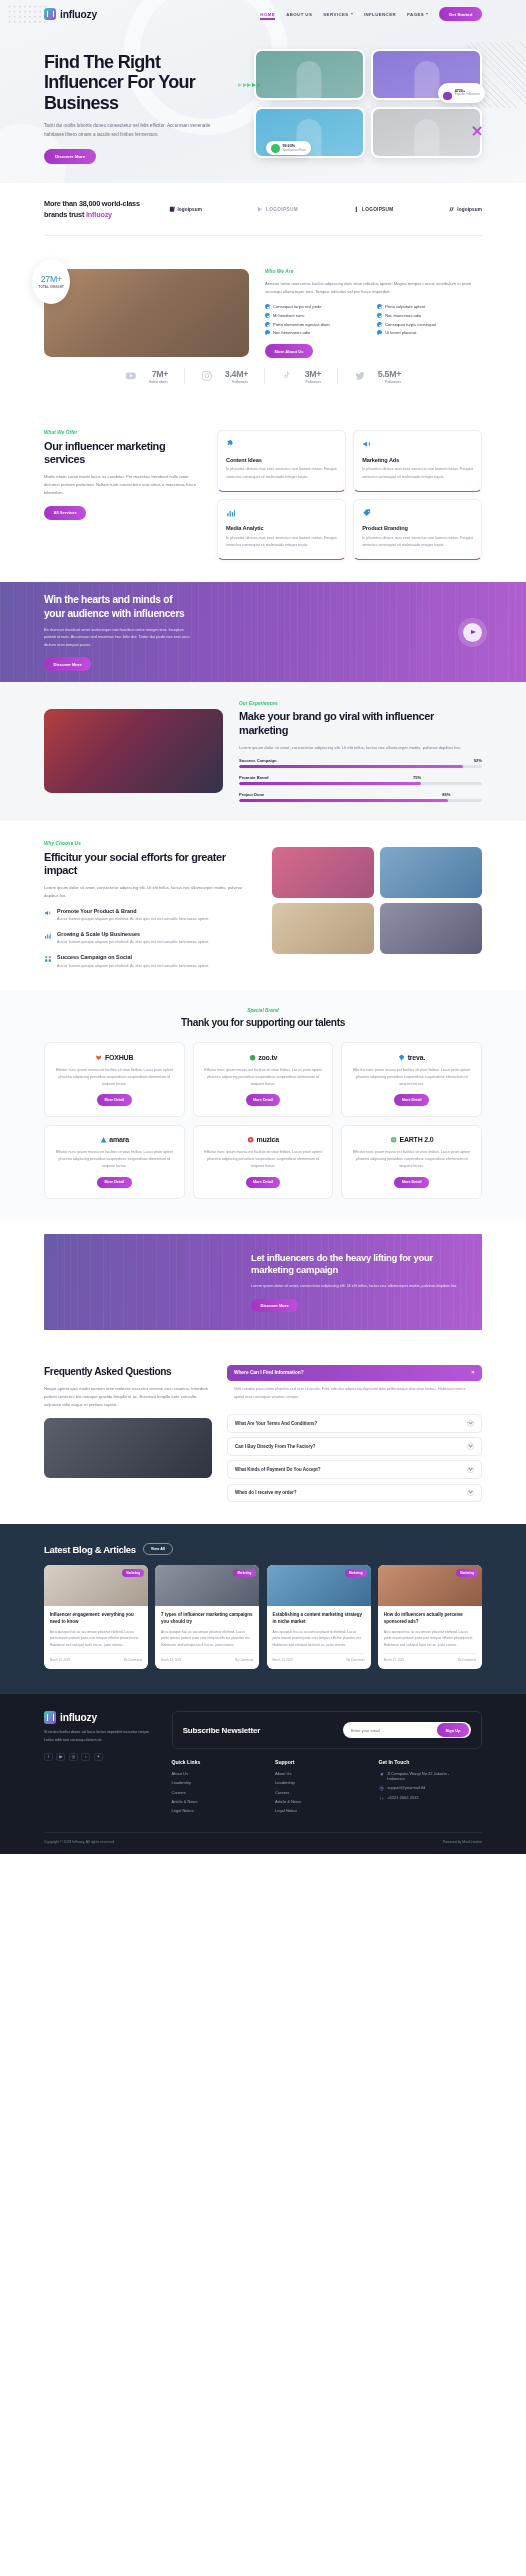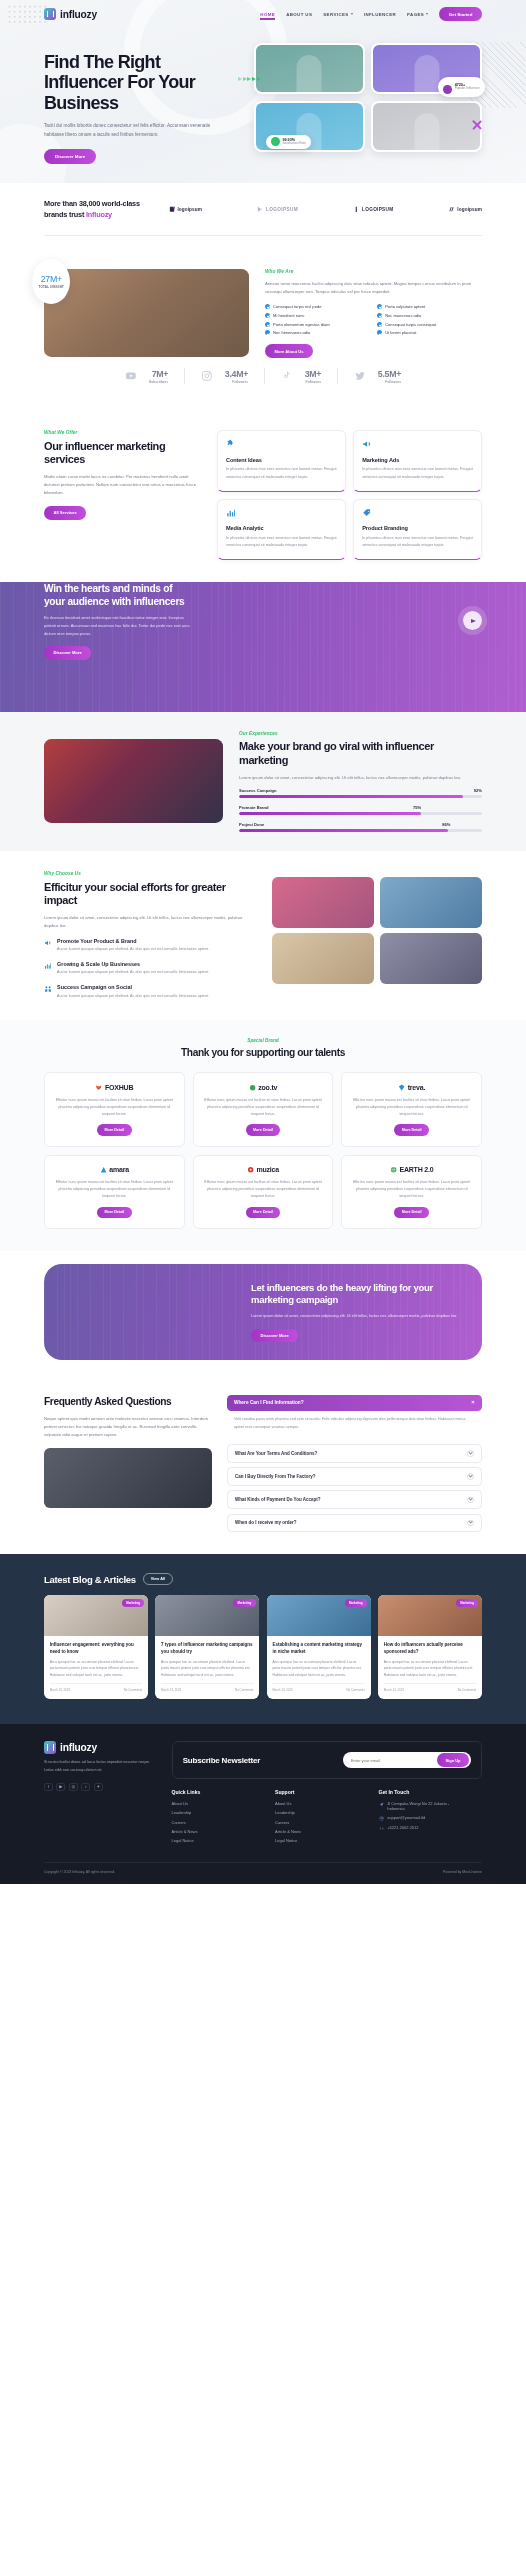--- a/index.html
+++ b/index.html
@@ -21,21 +21,21 @@
   .logo-mark{width:12.4px;height:12.4px;border-radius:2.9px;background:linear-gradient(135deg,#3ec7c2,#9b4ec9);position:relative;flex:none;}
   .logo-mark:after{content:"";position:absolute;inset:2.9px 2.9px;border-left:1.5px solid #fff;border-right:1.5px solid #fff;}
   .brand-name{font-size:10.2px;font-weight:700;letter-spacing:-0.2px;color:#17192a;}
   nav{display:flex;align-items:center;gap:11px;}
   .nav-link{font-size:4.4px;font-weight:700;letter-spacing:0.4px;text-transform:uppercase;color:#4a4d60;display:flex;align-items:center;gap:2.2px;}
   .nav-link.active{color:#a23bbf;position:relative;}
   .nav-link.active:after{content:"";position:absolute;left:0;right:0;bottom:-2.9px;height:1.1px;background:#a23bbf;}
   .caret{width:0;height:0;border-left:1.8px solid transparent;border-right:1.8px solid transparent;border-top:2.2px solid #6a6d80;}
   .cta-btn{background:linear-gradient(90deg,#a435c4,#c04ddb);color:#fff;font-size:4.4px;font-weight:700;padding:4.4px 9.5px;border-radius:14.6px;border:none;cursor:pointer;}
 
-  .hero-body{display:flex;gap:14px;padding-top:14.6px;position:relative;z-index:4;}
+  .hero-body{display:flex;gap:14px;padding-top:14.6px;position:relative;z-index:4;align-items:center;}
   .hero-left{width:196px;padding-top:13px;}
   .hero-h1{font-size:18px;line-height:1.16;font-weight:800;letter-spacing:-0.7px;color:#16182a;}
   .hero-p{font-size:4.7px;line-height:1.85;color:#6b6f80;margin-top:8px;width:167px;}
   .pill{display:inline-block;margin-top:9.5px;background:linear-gradient(90deg,#a435c4,#c04ddb);color:#fff;font-size:4.4px;font-weight:700;padding:5.1px 11px;border-radius:14.6px;border:none;cursor:pointer;}
   .hero-right{flex:1;position:relative;padding-top:4.4px;}
   .arrows{position:absolute;left:-16px;top:38px;display:flex;gap:0.7px;z-index:3;}
   .arrows i{width:0;height:0;border-top:2.9px solid transparent;border-bottom:2.9px solid transparent;border-left:4.4px solid #2fc46a;display:block;}
   .arrows i:nth-child(1){opacity:.45}.arrows i:nth-child(2){opacity:.6}.arrows i:nth-child(3){opacity:.75}
   .photo-grid{display:grid;grid-template-columns:1fr 1fr;gap:6.6px;}
   .ph{border-radius:8px;height:51px;background:#d7d9de;box-shadow:0 2.2px 8.8px rgba(20,20,40,.10);border:2.2px solid #fff;position:relative;overflow:hidden;}
@@ -93,21 +93,21 @@
 
   
   .services{background:#fff;padding:10.2px 0 22px;position:relative;}
   .svc-grid{display:grid;grid-template-columns:1fr 1fr;gap:7.3px;flex:1;}
   .card{background:#fff;border:0.7px solid #edeef2;border-radius:5.8px;padding:8px 8px 9.5px;border-bottom:1.5px solid #b24ad0;box-shadow:0 1.5px 5.8px rgba(20,20,40,.04);}
   .card .cico{width:10.2px;height:10.2px;color:#2f8fd6;margin-bottom:5.1px;}
   .card h4{font-size:5.6px;font-weight:700;letter-spacing:-0.1px;}
   .card p{font-size:3.8px;line-height:1.95;color:#8a8e9c;margin-top:3.7px;}
 
   
-  .video{height:130px;background:linear-gradient(100deg,#6b5aa8 0%,#8a55bd 45%,#b05ed0 100%);position:relative;display:flex;align-items:flex-start;overflow:hidden;}
+  .video{height:100px;background:linear-gradient(100deg,#6b5aa8 0%,#8a55bd 45%,#b05ed0 100%);position:relative;display:flex;align-items:center;overflow:hidden;}
   .video:before{content:"";position:absolute;inset:0;background:repeating-linear-gradient(90deg,rgba(255,255,255,.05) 0 0.7px,transparent 0.7px 6.6px);}
   .video-inner{position:relative;z-index:2;width:438px;margin:0 auto;display:flex;align-items:center;justify-content:space-between;}
   .video h2{font-size:10.2px;line-height:1.3;color:#fff;font-weight:800;letter-spacing:-0.3px;width:146px;}
   .video p{font-size:4px;line-height:1.9;color:rgba(255,255,255,.8);margin-top:5.8px;width:150px;}
   .play{width:19px;height:19px;border-radius:50%;background:rgba(255,255,255,.85);display:flex;align-items:center;justify-content:center;box-shadow:0 0 0 5.1px rgba(255,255,255,.16);}
   .play i{width:0;height:0;border-top:2.9px solid transparent;border-bottom:2.9px solid transparent;border-left:5.1px solid #5b4a8f;margin-left:1.5px;}
 
   
   .exp{background:#f4f6f8;padding:19px 0;}
   .exp-row{display:flex;gap:16px;align-items:center;}
@@ -137,21 +137,21 @@
   .center-eyebrow{font-size:4.7px;font-style:italic;font-weight:700;color:#2fc46a;}
   .h2c{font-size:10.2px;line-height:1.28;font-weight:700;letter-spacing:-0.4px;margin-top:3.7px;}
   .sp-grid{display:grid;grid-template-columns:repeat(3,1fr);gap:8px;margin-top:13px;}
   .sp-card{background:#fff;border:0.7px solid #ecedf1;border-radius:5.8px;padding:10.2px 8.8px 10.2px;text-align:center;}
   .sp-logo{font-size:7px;font-weight:800;letter-spacing:-0.2px;display:flex;align-items:center;justify-content:center;gap:2.2px;}
   .sp-card p{font-size:3.6px;line-height:1.95;color:#8a8e9c;margin-top:5.8px;}
   .sp-btn{display:inline-block;margin-top:6.6px;background:linear-gradient(90deg,#a435c4,#c04ddb);color:#fff;font-size:3.7px;font-weight:700;padding:3.7px 7.3px;border-radius:14.6px;border:none;cursor:pointer;}
 
   
   .banner-wrap{padding:13px 0 19px;}
-  .banner{border-radius:18px;background:linear-gradient(100deg,#6b5aa8,#8a55bd 50%,#b05ed0);padding:17.5px 19px;position:relative;overflow:hidden;display:flex;justify-content:flex-end;}
+  .banner{border-radius:1px;background:linear-gradient(100deg,#6b5aa8,#8a55bd 50%,#b05ed0);padding:17.5px 19px;position:relative;overflow:hidden;display:flex;justify-content:flex-end;}
   .banner:before{content:"";position:absolute;inset:0;background:repeating-linear-gradient(90deg,rgba(255,255,255,.05) 0 0.7px,transparent 0.7px 6.6px);}
   .banner-txt{position:relative;z-index:2;width:212px;}
   .banner h2{font-size:9.5px;line-height:1.3;color:#fff;font-weight:800;letter-spacing:-0.3px;}
   .banner p{font-size:3.9px;line-height:1.9;color:rgba(255,255,255,.82);margin-top:5.8px;}
 
   
   .faq{padding:13px 0 22px;}
   .faq-row{display:flex;gap:14.6px;align-items:flex-start;}
   .faq-left{width:168px;}
   .faq-left .h2{font-size:10.2px;}

